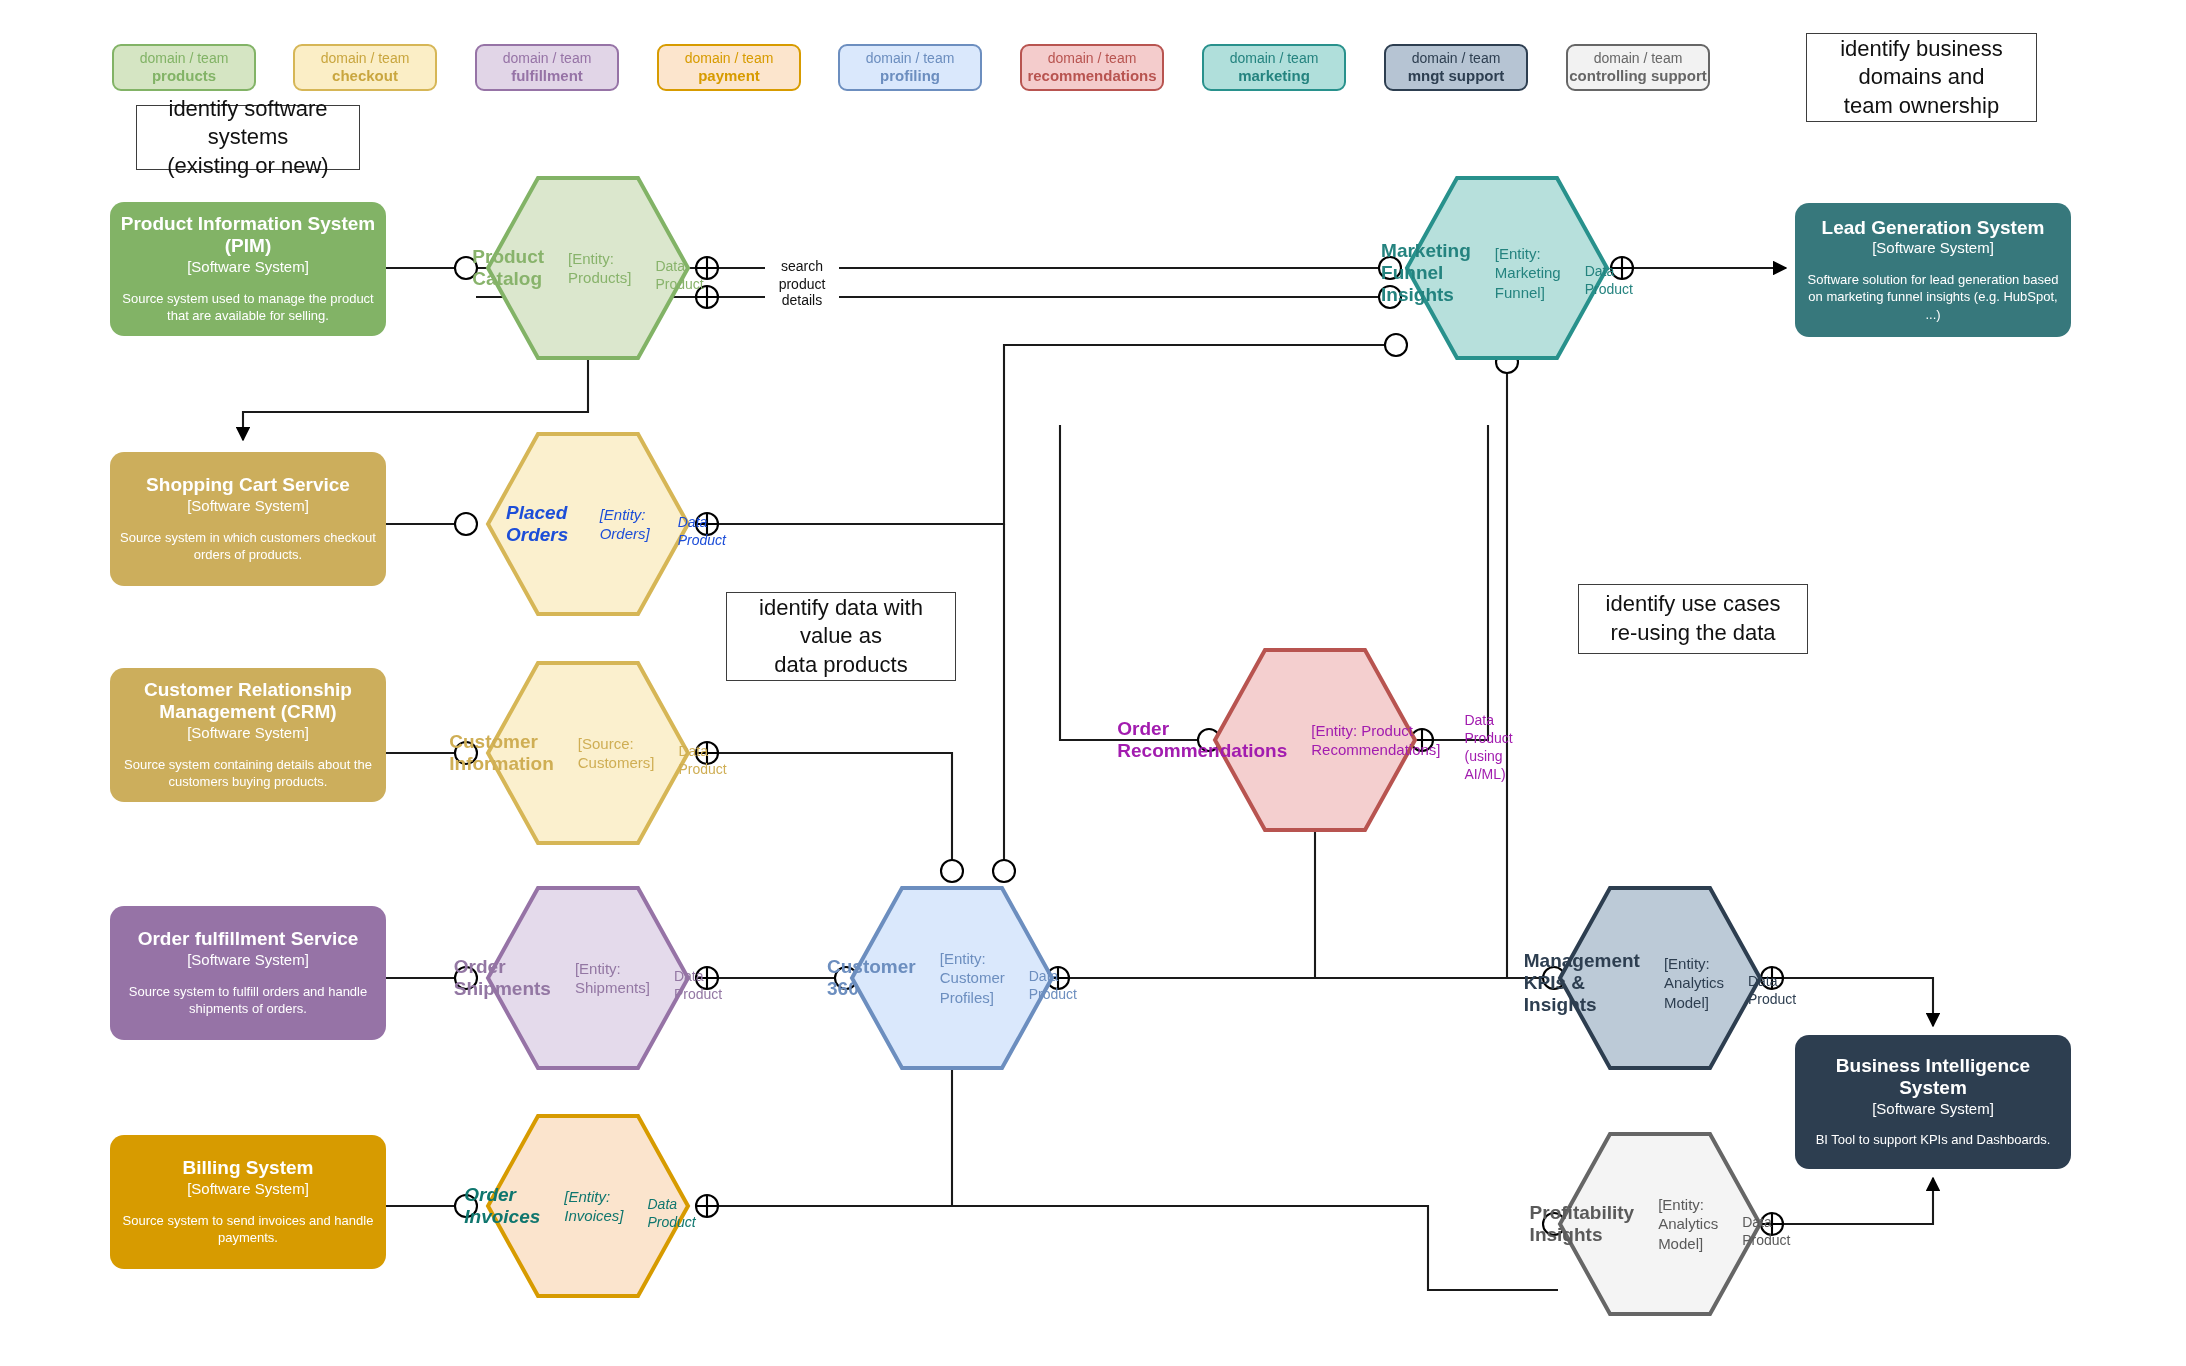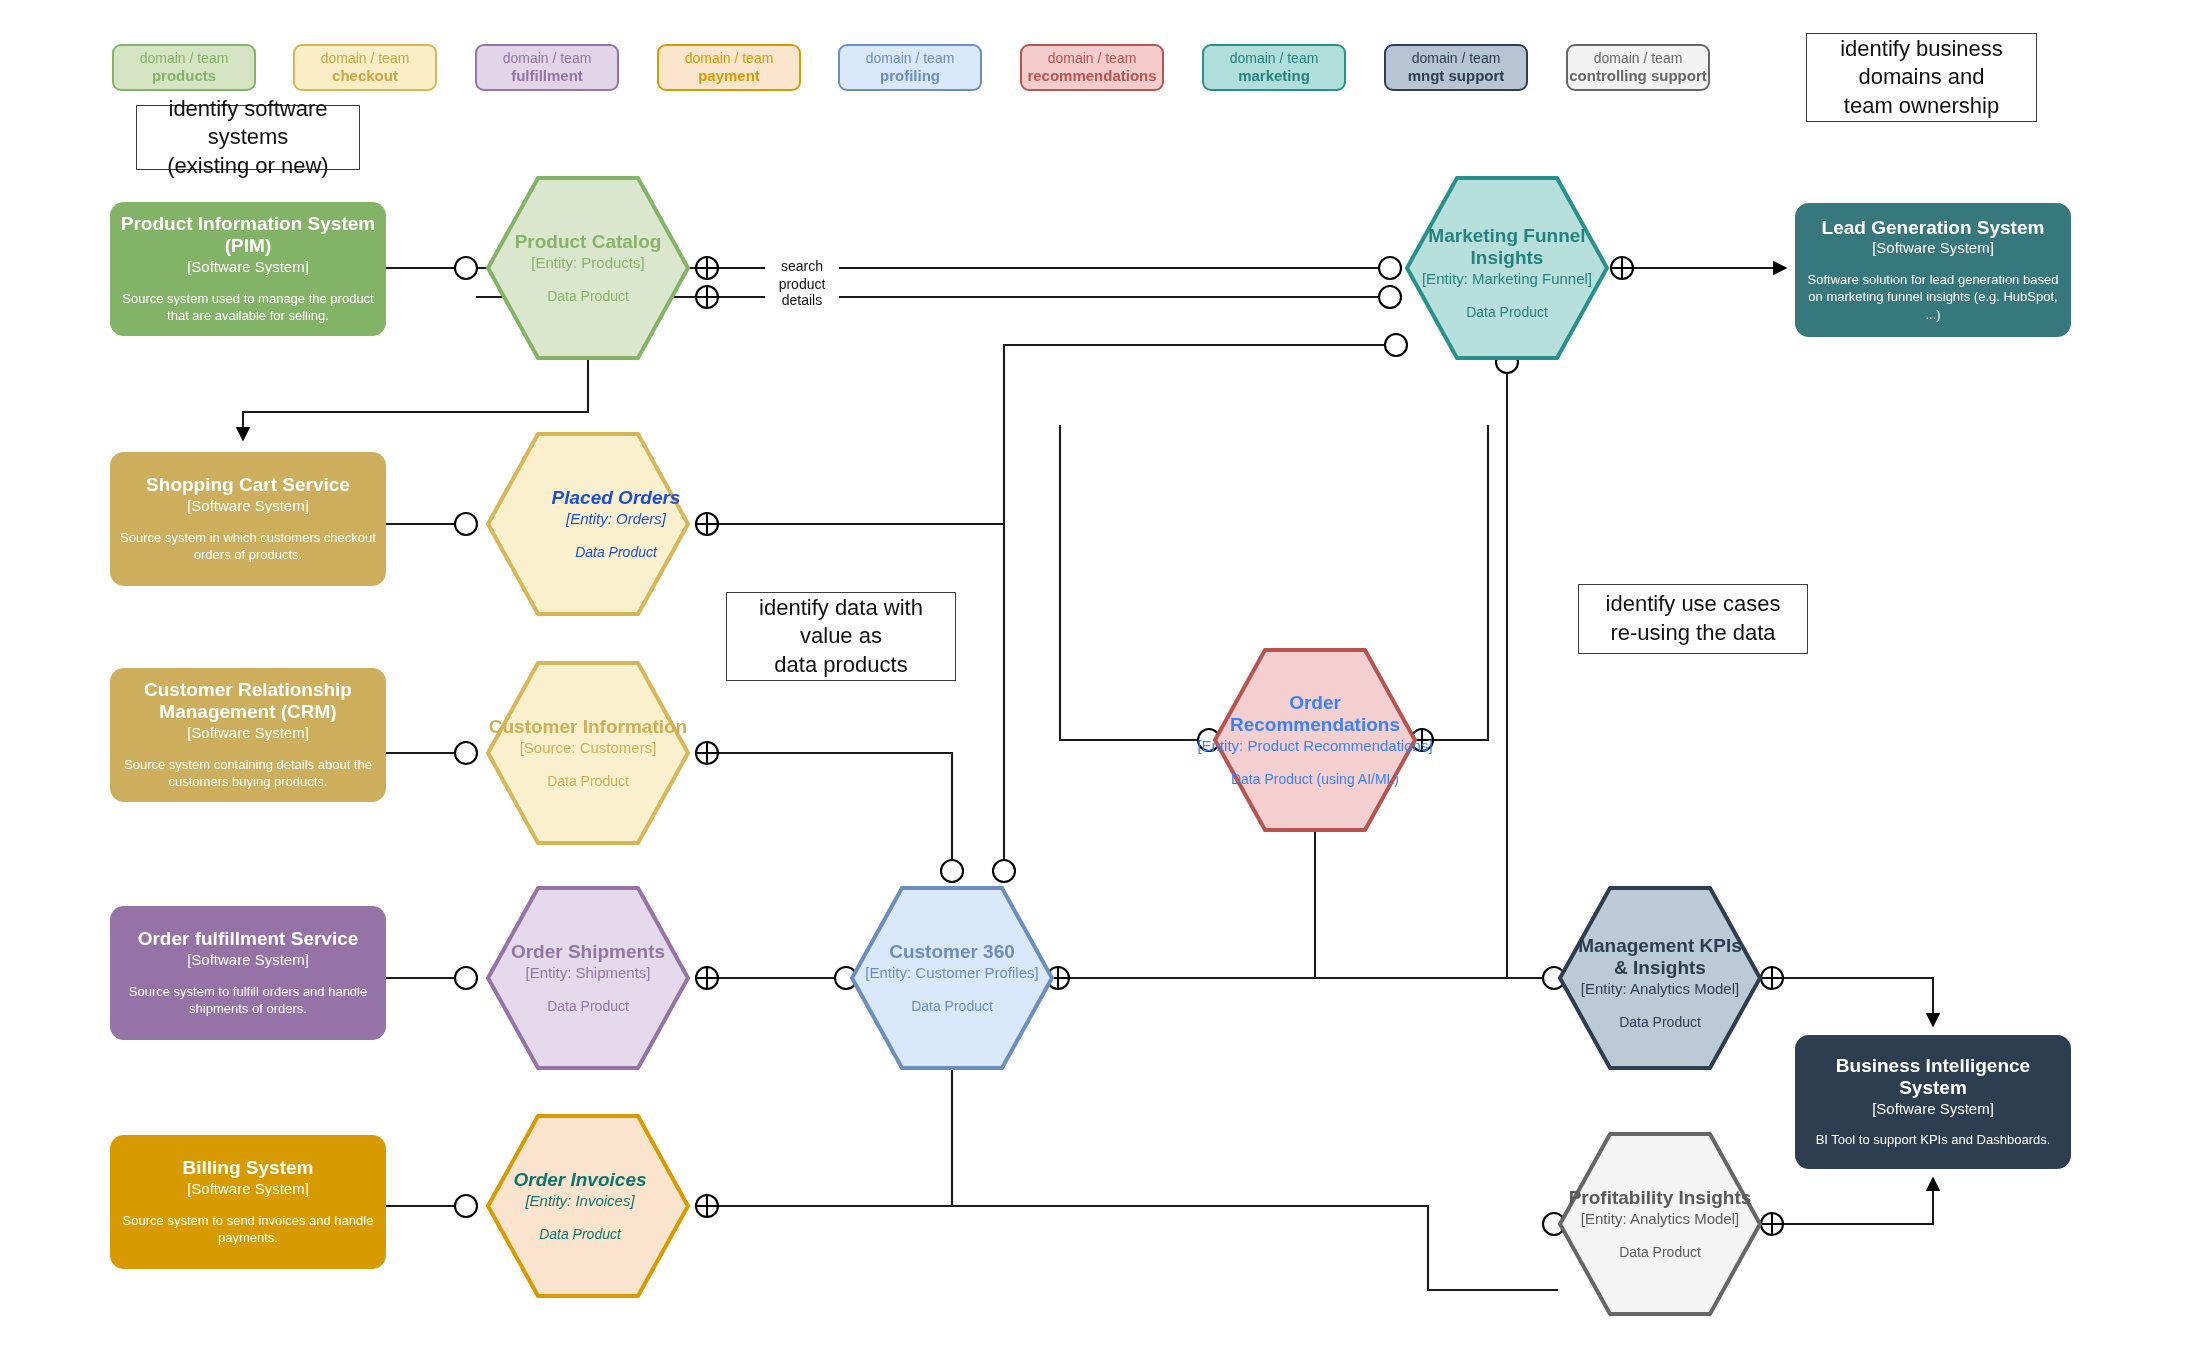--- a/index.html
+++ b/index.html
@@ -16,22 +16,22 @@
     display:flex;align-items:center;justify-content:center;text-align:center;
     font-size:22px;color:#111;line-height:1.3;padding:4px 8px;}
 
   .sysbox{position:absolute;border-radius:14px;box-sizing:border-box;color:#fff;
     display:flex;flex-direction:column;justify-content:center;
     text-align:center;padding:8px 10px;}
   .sysbox .s-title{font-size:19px;font-weight:bold;line-height:1.15;}
   .sysbox .s-type{font-size:15px;font-weight:normal;line-height:1.3;}
   .sysbox .s-desc{font-size:13px;line-height:1.35;margin-top:13px;}
 
-  .hexlabel{position:absolute;display:flex;flex-direction:column;align-items:center;
-    justify-content:center;text-align:center;pointer-events:none;}
+  .hexlabel{position:absolute;display:flex;align-items:center;
+    justify-content:center;pointer-events:none;gap:24px;}
   .hexlabel .h-title{font-size:19px;font-weight:bold;line-height:1.15;}
   .hexlabel .h-entity{font-size:15px;line-height:1.3;}
   .hexlabel .h-kind{font-size:14px;line-height:1.3;margin-top:14px;}
 
   .edgelabel{position:absolute;font-size:14px;color:#111;text-align:center;
     background:#fff;line-height:1.15;}
 </style>
 </head>
 <body>
 
@@ -298,21 +298,21 @@
   <div class="hexlabel" style="left:470px;top:1146px;width:220px;height:120px;color:#0f766e;font-style:italic;">
     <div class="h-title">Order Invoices</div>
     <div class="h-entity">[Entity: Invoices]</div>
     <div class="h-kind">Data Product</div>
   </div>
   <div class="hexlabel" style="left:832px;top:918px;width:240px;height:120px;color:#6c8ebf;">
     <div class="h-title">Customer 360</div>
     <div class="h-entity">[Entity: Customer Profiles]</div>
     <div class="h-kind">Data Product</div>
   </div>
-  <div class="hexlabel" style="left:1175px;top:660px;width:280px;height:160px;color:#3b82f6;">
+  <div class="hexlabel" style="left:1175px;top:660px;width:280px;height:160px;color:#a21caf;">
     <div class="h-title" style="max-width:180px;">Order Recommendations</div>
     <div class="h-entity">[Entity: Product Recommendations]</div>
     <div class="h-kind">Data Product (using AI/ML)</div>
   </div>
   <div class="hexlabel" style="left:1392px;top:208px;width:230px;height:130px;color:#24837f;">
     <div class="h-title" style="max-width:170px;">Marketing Funnel Insights</div>
     <div class="h-entity">[Entity: Marketing Funnel]</div>
     <div class="h-kind">Data Product</div>
   </div>
   <div class="hexlabel" style="left:1550px;top:918px;width:220px;height:130px;color:#2d3e50;">

